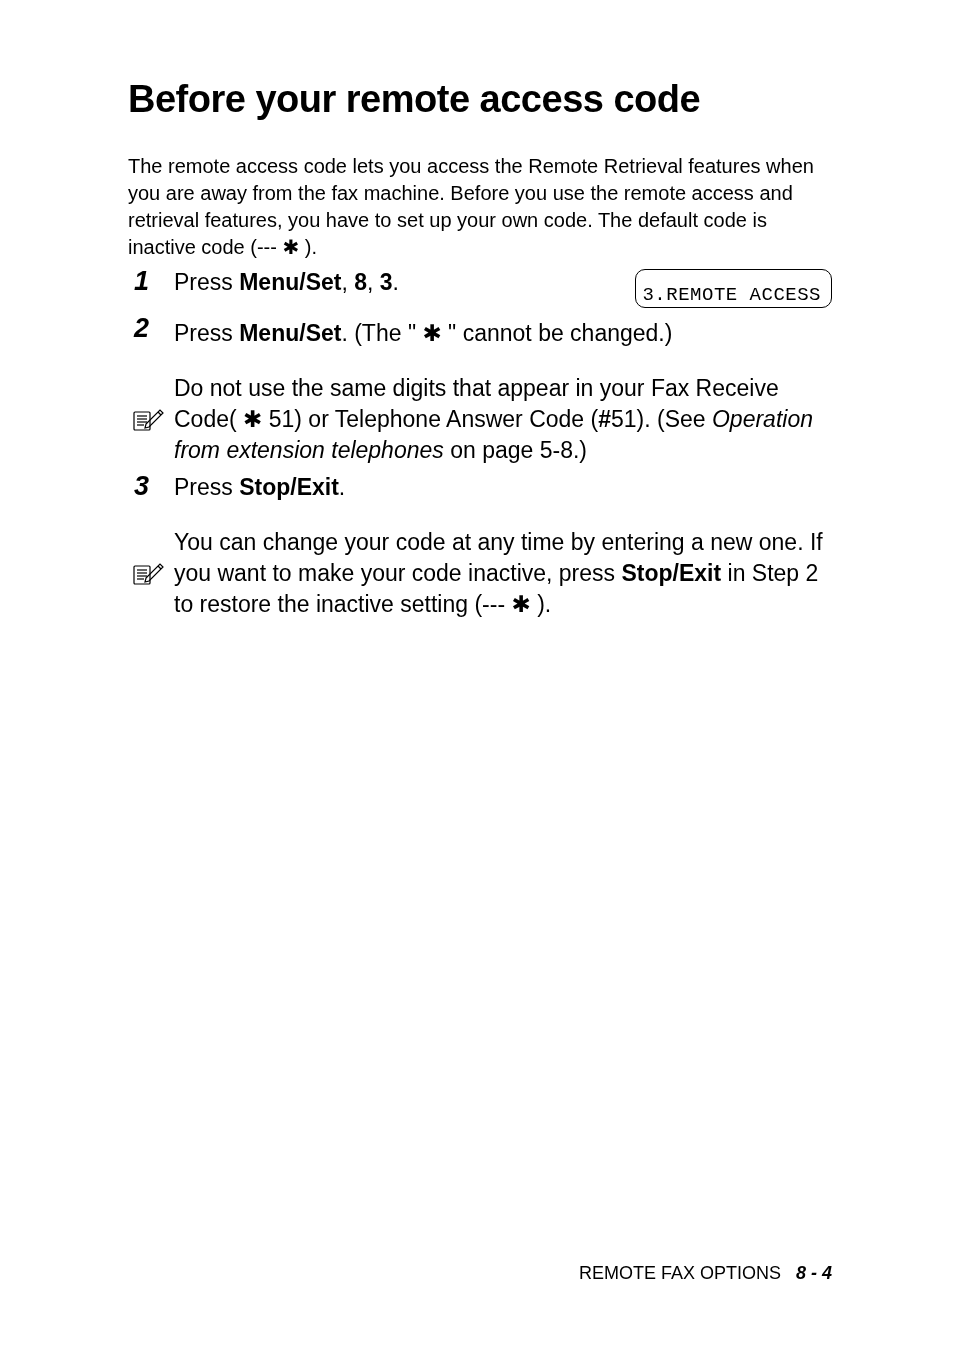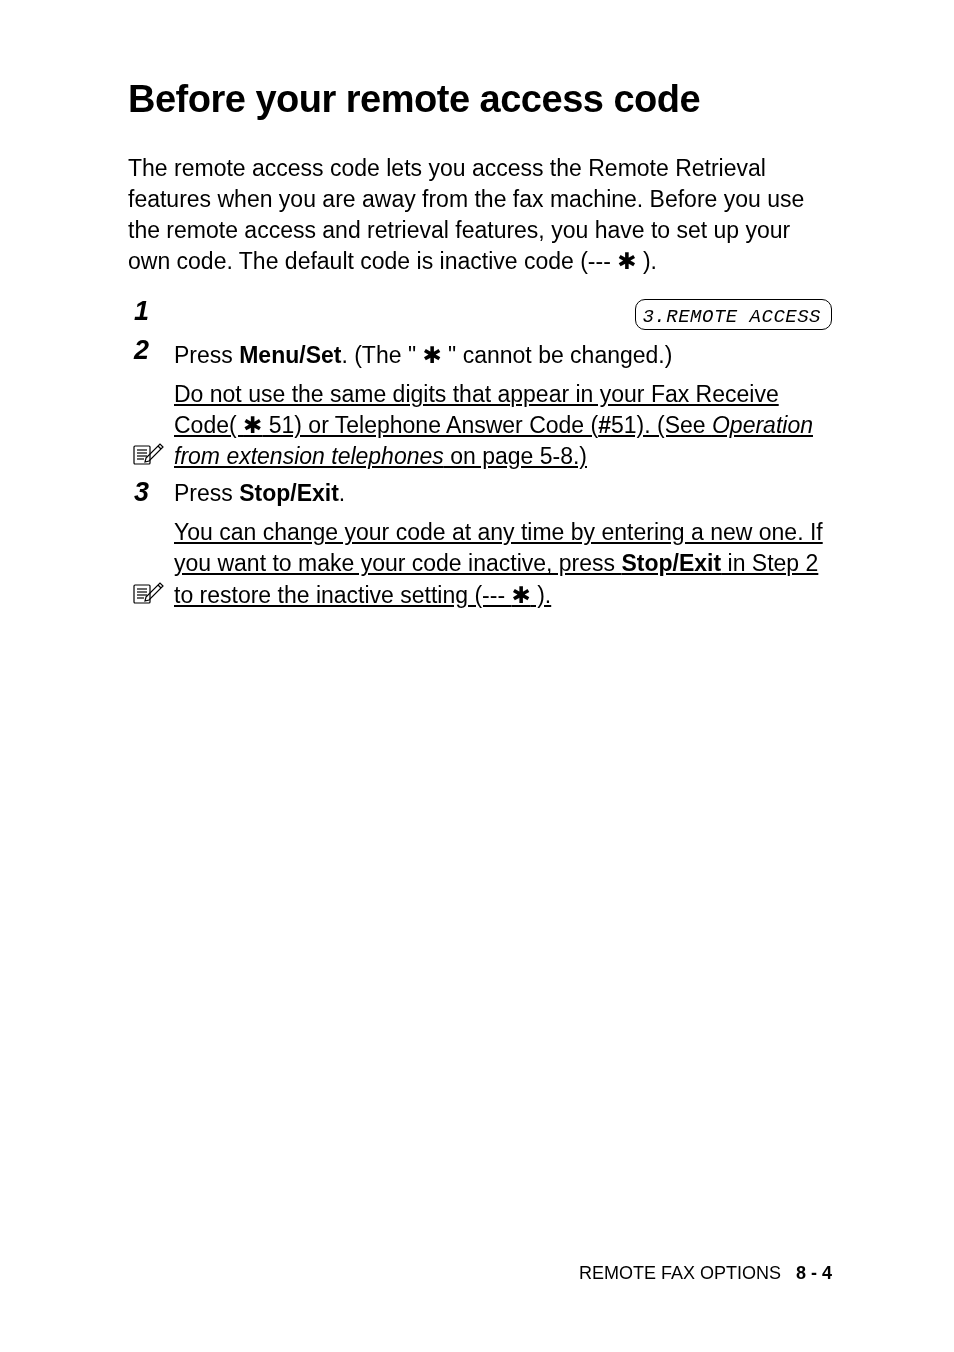--- a/index.html
+++ b/index.html
@@ -18,23 +18,23 @@
     .content {
       padding: 78px 122px 0 128px;
     }
     .main-title {
       font-size: 38px;
       font-weight: bold;
       margin-bottom: 32px;
       letter-spacing: -0.5px;
     }
     .intro-para {
-      font-size: 23px;
+      font-size: 20px;
       line-height: 1.35;
-      margin-bottom: 20px;
+      margin-bottom: 6px;
     }
     .step-row {
       display: flex;
       align-items: flex-start;
       margin-bottom: 6px;
     }
     .step-num {
       font-style: italic;
       font-weight: bold;
       font-size: 27px;
@@ -54,32 +54,30 @@
     .step1-row {
       display: flex;
       justify-content: space-between;
       align-items: flex-start;
     }
     .lcd-box {
       border: 1.5px solid #000;
       border-radius: 10px;
       font-family: "Courier New", monospace;
       font-size: 19px;
-      padding: 6px 10px 1px 6px;
+      padding: 14px 10px 1px 6px;
       white-space: nowrap;
       margin-top: 2px;
       letter-spacing: 0.5px;
-      font-style: italic;
     }
     .note-row {
       display: flex;
-      align-items: flex-end;
-      margin-top: 8px;
+      align-items: center;
+      margin-top: 24px;
       margin-bottom: 6px;
-      text-decoration: underline;
     }
     .note-icon {
       width: 46px;
       flex-shrink: 0;
       padding-left: 4px;
       padding-top: 2px;
     }
     .note-body {
       font-size: 23px;
       line-height: 1.35;
@@ -95,38 +93,42 @@
       font-family: Arial, sans-serif;
     }
     .footer {
       position: absolute;
       bottom: 68px;
       right: 122px;
       font-size: 18px;
     }
     .footer .sec {
       font-weight: bold;
+      font-style: italic;
     }
     svg.pencil-icon {
       width: 34px;
       height: 30px;
     }
   </style>
 </head>
 <body>
 
 <div class="content">
   <h1 class="main-title">Before your remote access code</h1>
 
   <p class="intro-para">
     <span>The remote access code lets you access the Remote Retrieval features when you are away from the fax machine. Before you use the remote access and retrieval features, you have to set up your own code. The default code is inactive code (--- </span><span class="star">✱</span><span> ).</span>
   </p>
 
   <div class="step-row step1-row">
     <div class="step-num">1</div>
+    <div class="step-body">
+      <span>Press </span><span class="bold">Menu/Set</span><span>, </span><span class="bold">8</span><span>, </span><span class="bold">3</span><span>.</span>
+    </div>
     <div class="lcd-box">3.REMOTE ACCESS</div>
   </div>
 
   <div class="step-row">
     <div class="step-num">2</div>
     <div class="step-body">
       <div class="step-body-inner">
         <span>Press </span><span class="bold">Menu/Set</span><span>. (The " </span><span class="star">✱</span><span> " cannot be changed.)</span>
       </div>
     </div>

